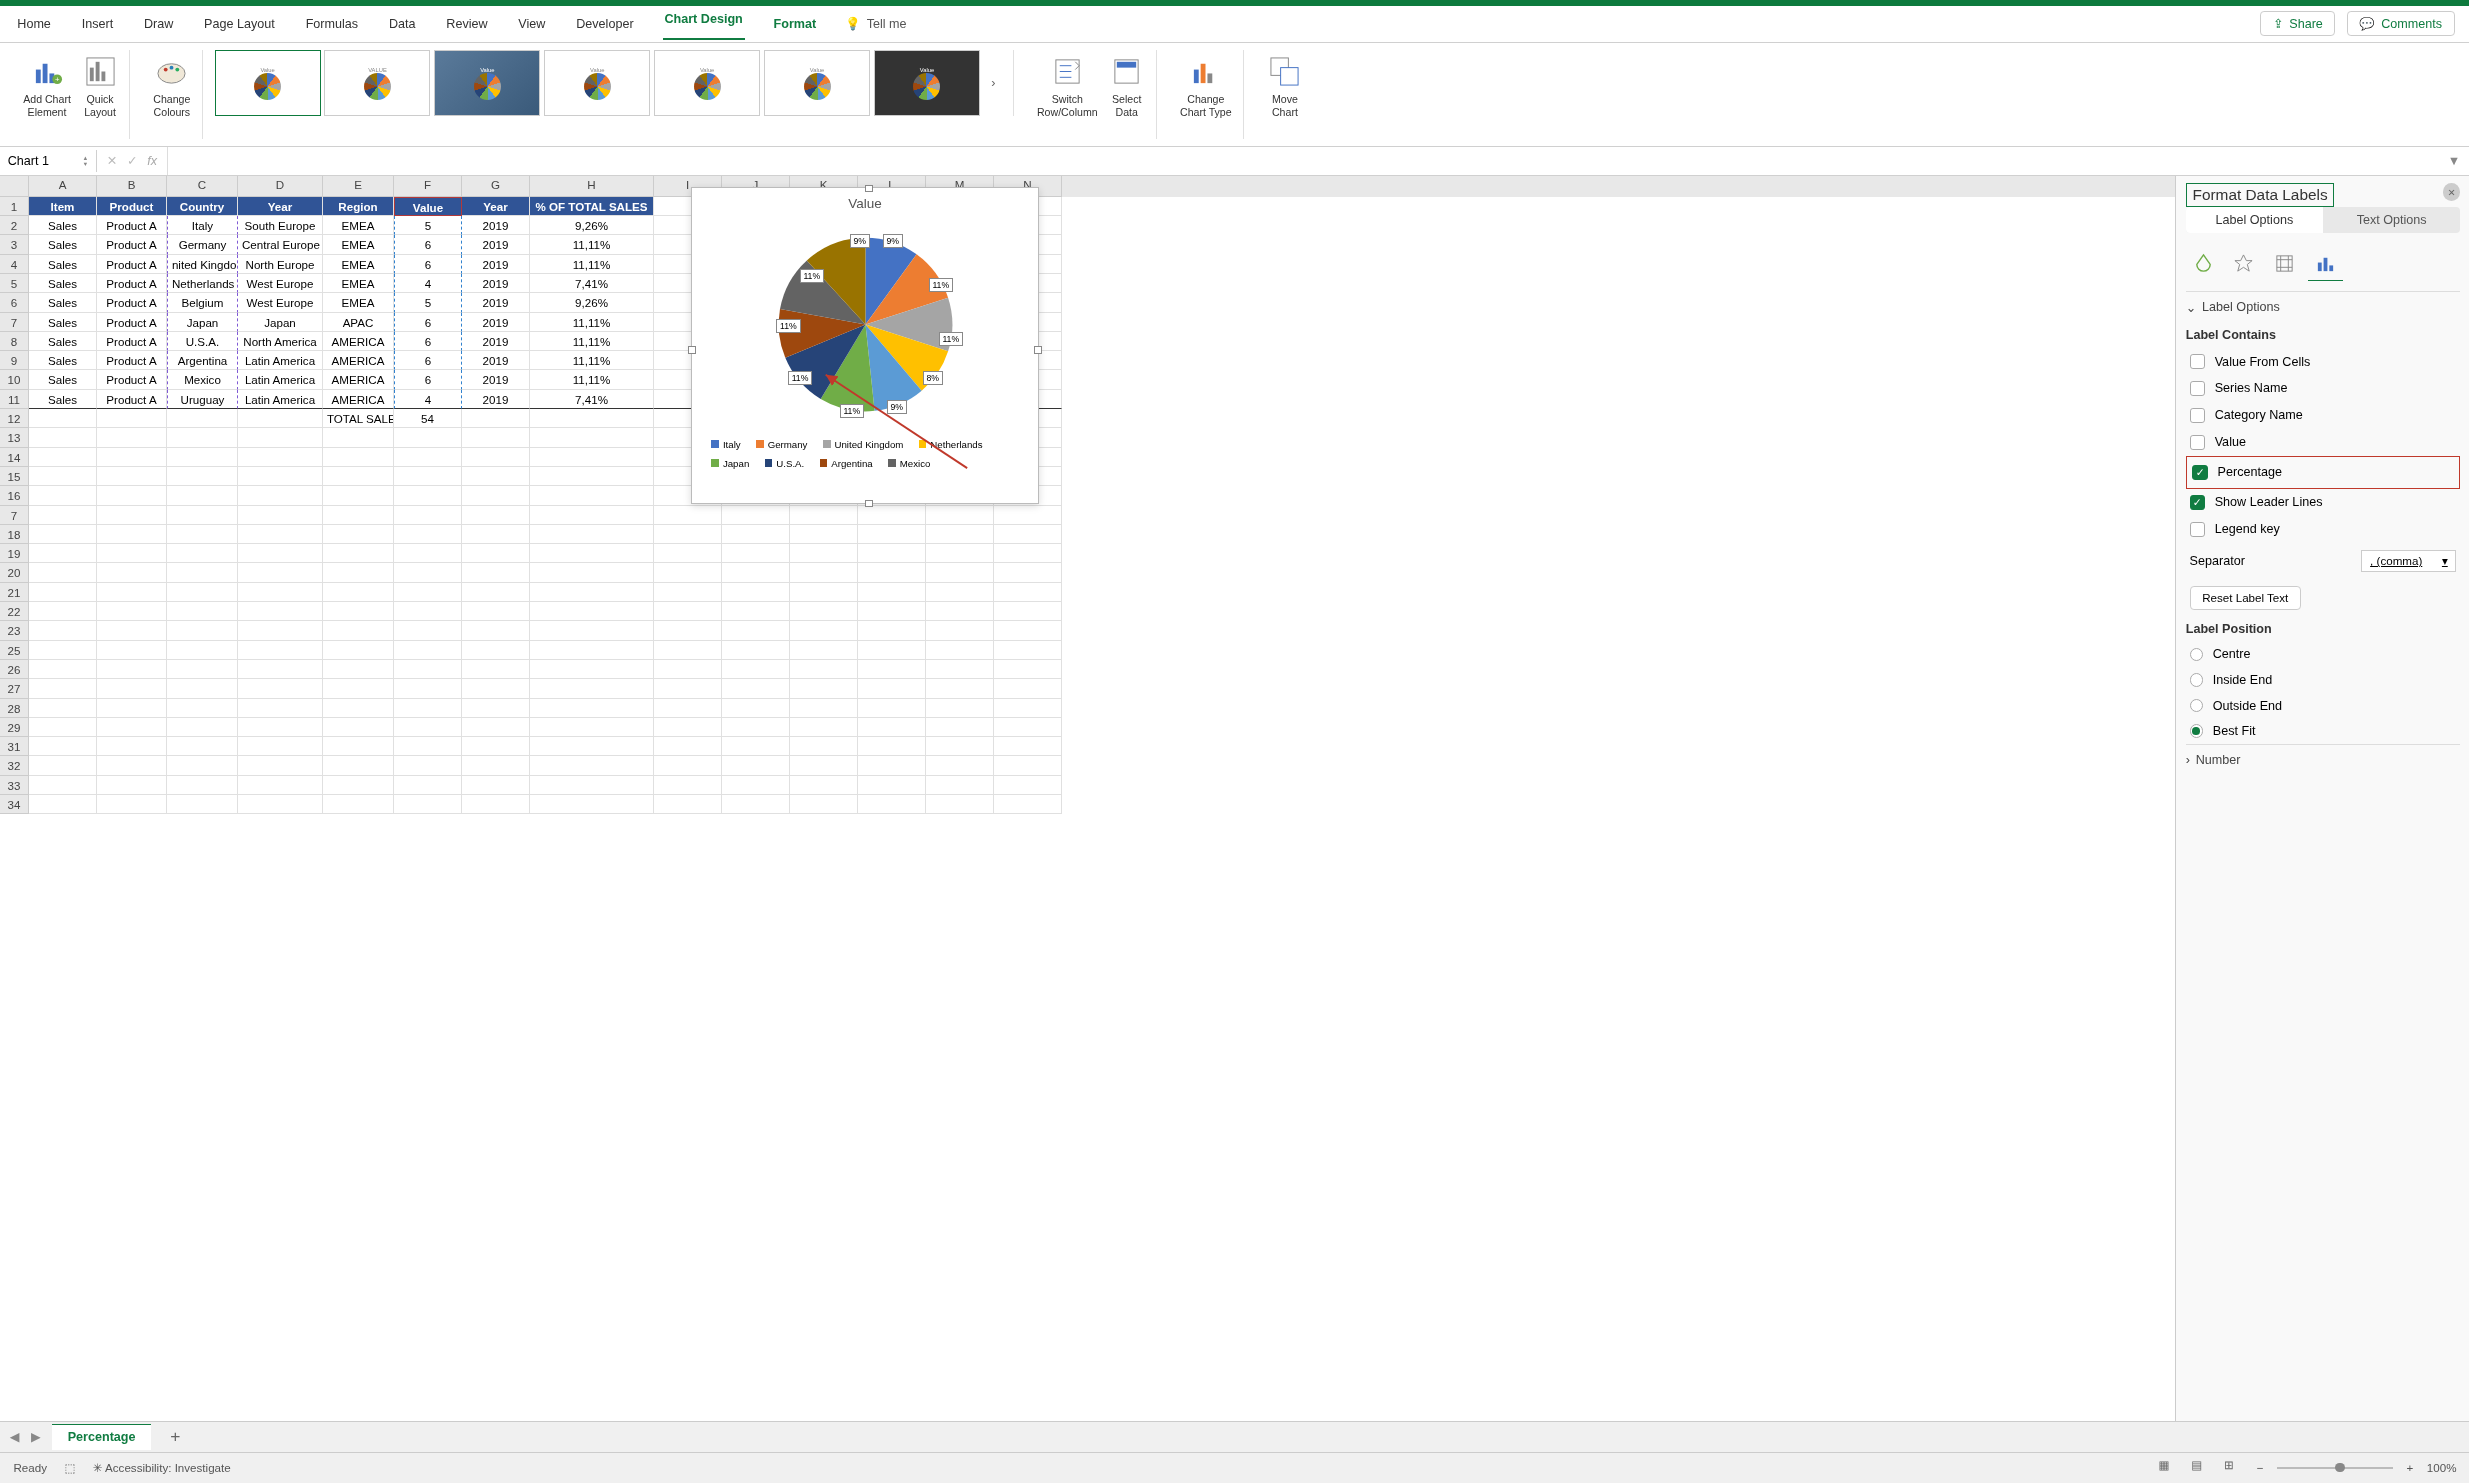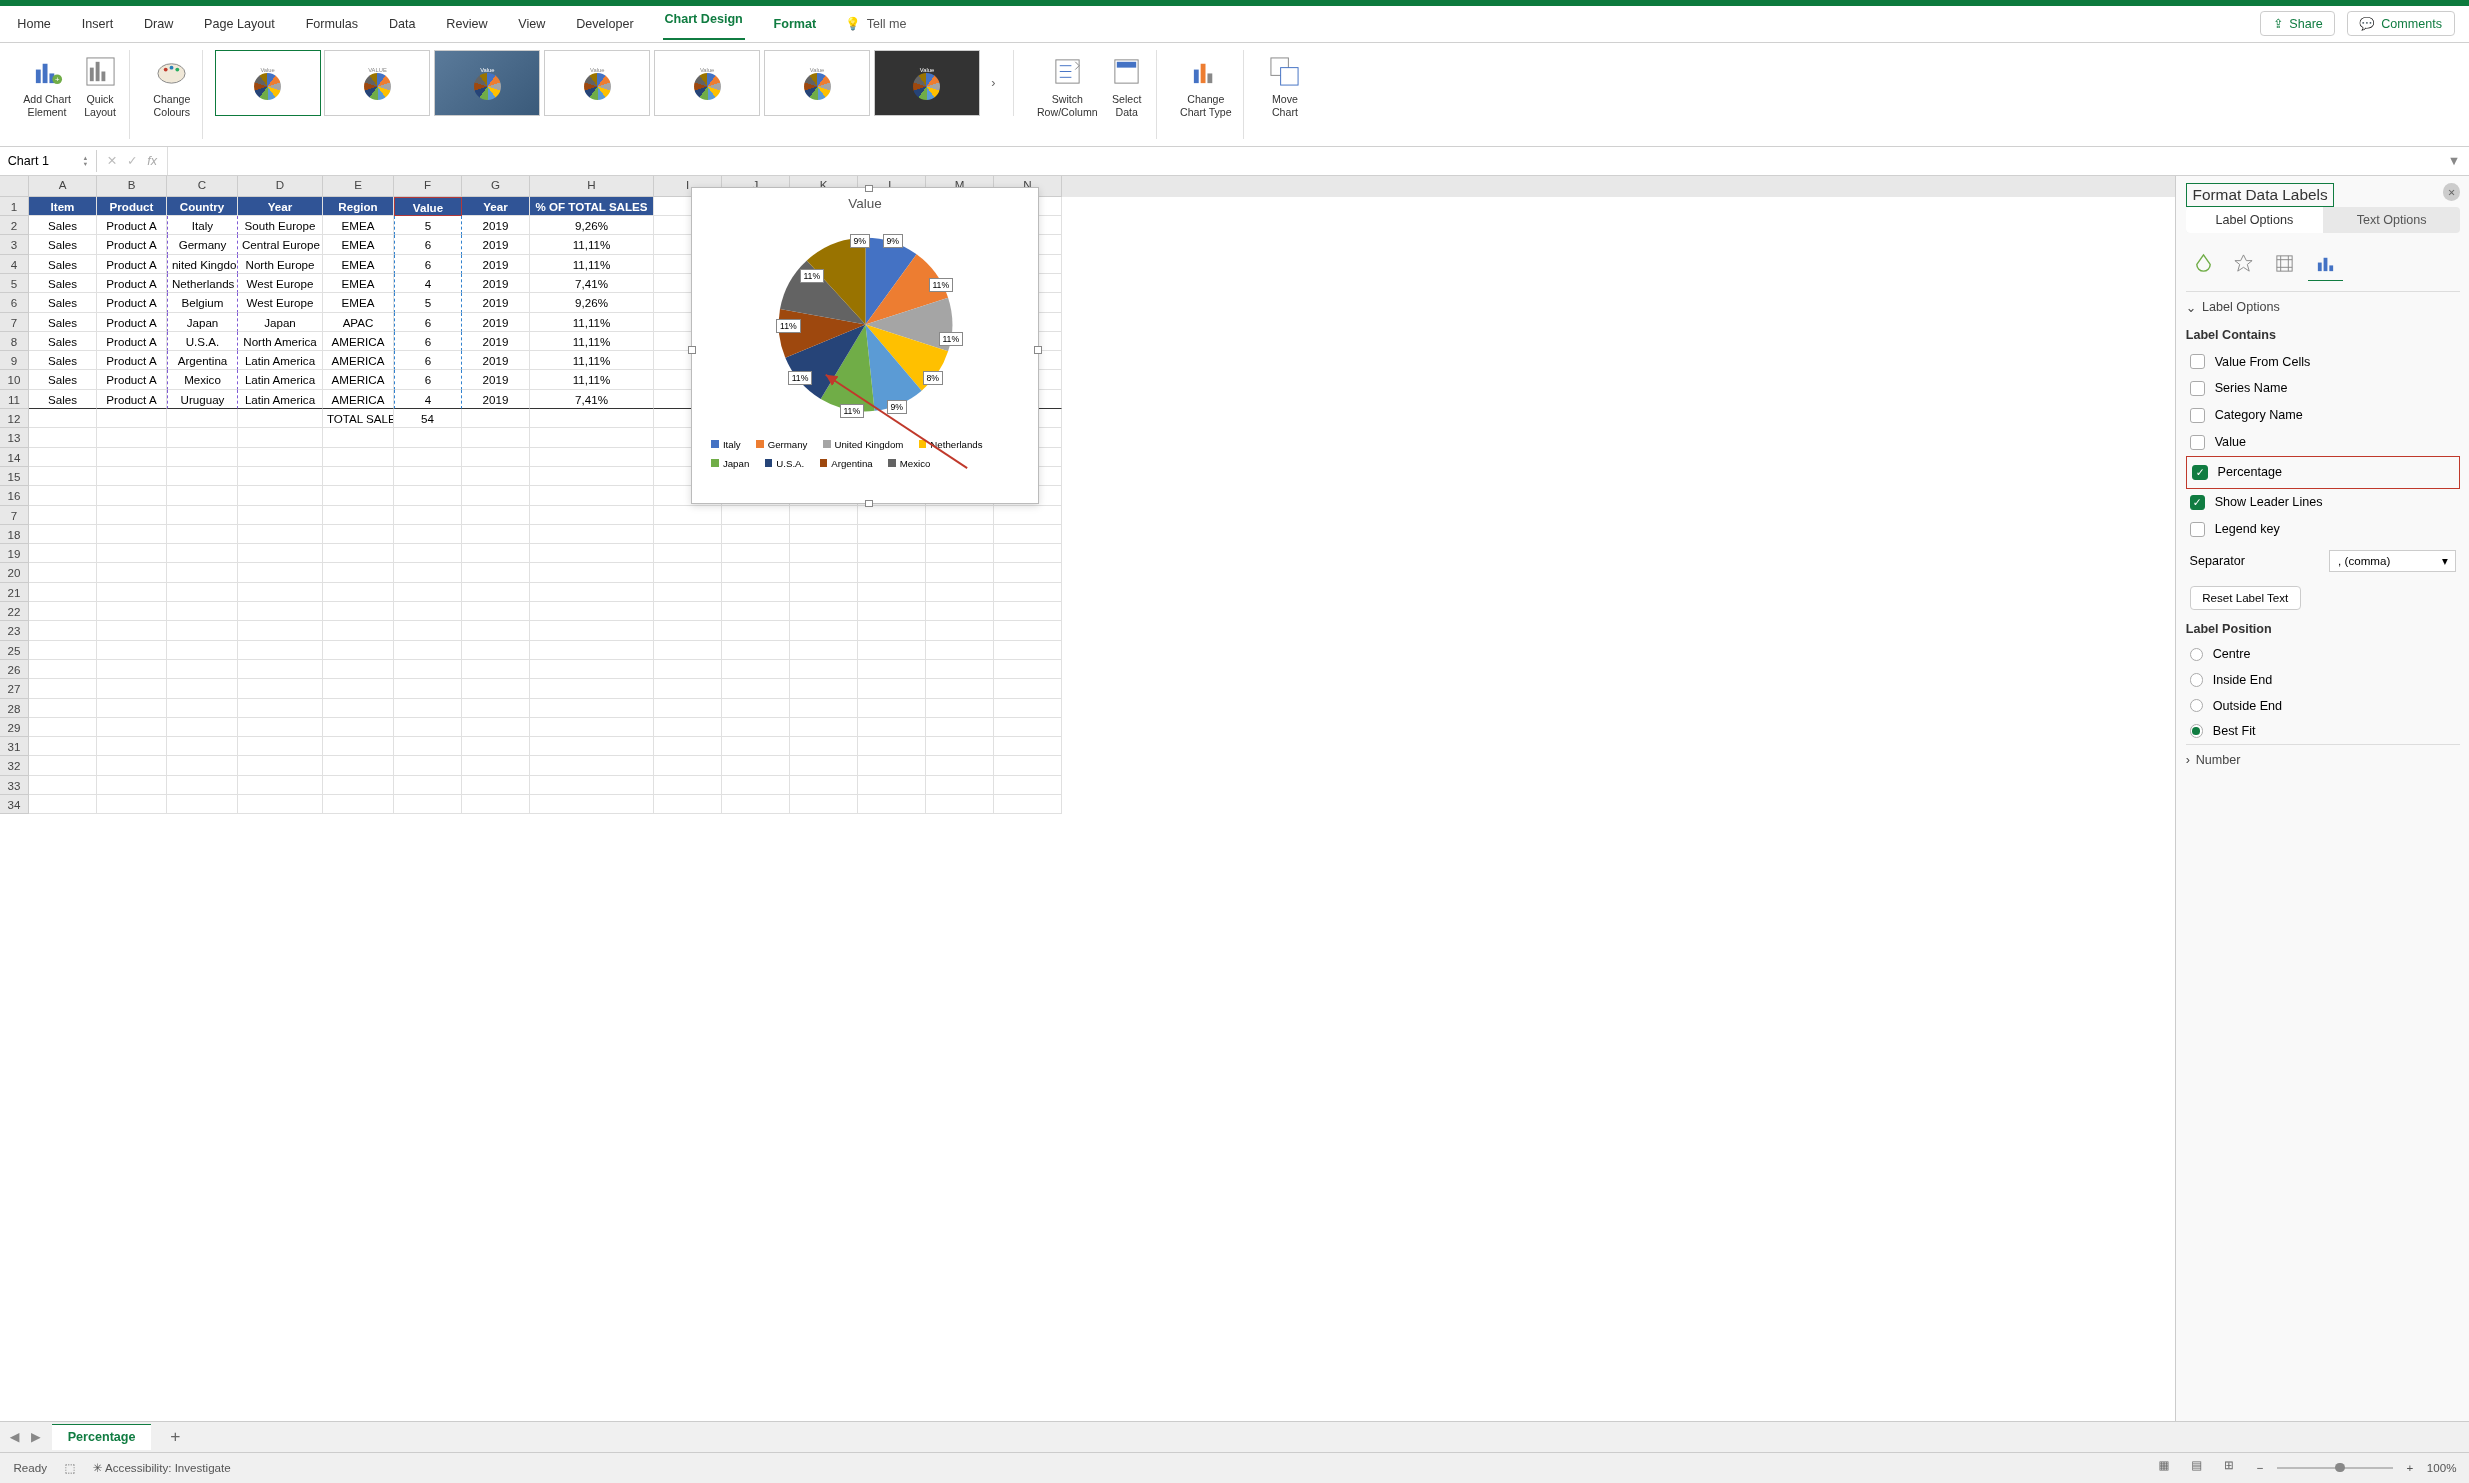--- a/index.html
+++ b/index.html
@@ -475,23 +475,24 @@
       display: flex;
       justify-content: space-between;
       align-items: center;
       padding: 7.7px 3.9px;
     }
     .separator-select {
       border: 1px solid #ccc;
       padding: 2.9px 7.7px;
       background: #fff;
       font-size: 11.6px;
-      width: 127px;
+      width: 95px;
       display: flex;
       justify-content: space-between;
+      text-decoration: underline;
     }
     .reset-btn {
       border: 1px solid #ccc;
       background: #fff;
       padding: 4.8px 11.6px;
       border-radius: 3.9px;
       font-size: 11.6px;
       cursor: pointer;
       margin: 5.8px 3.9px;
     }

